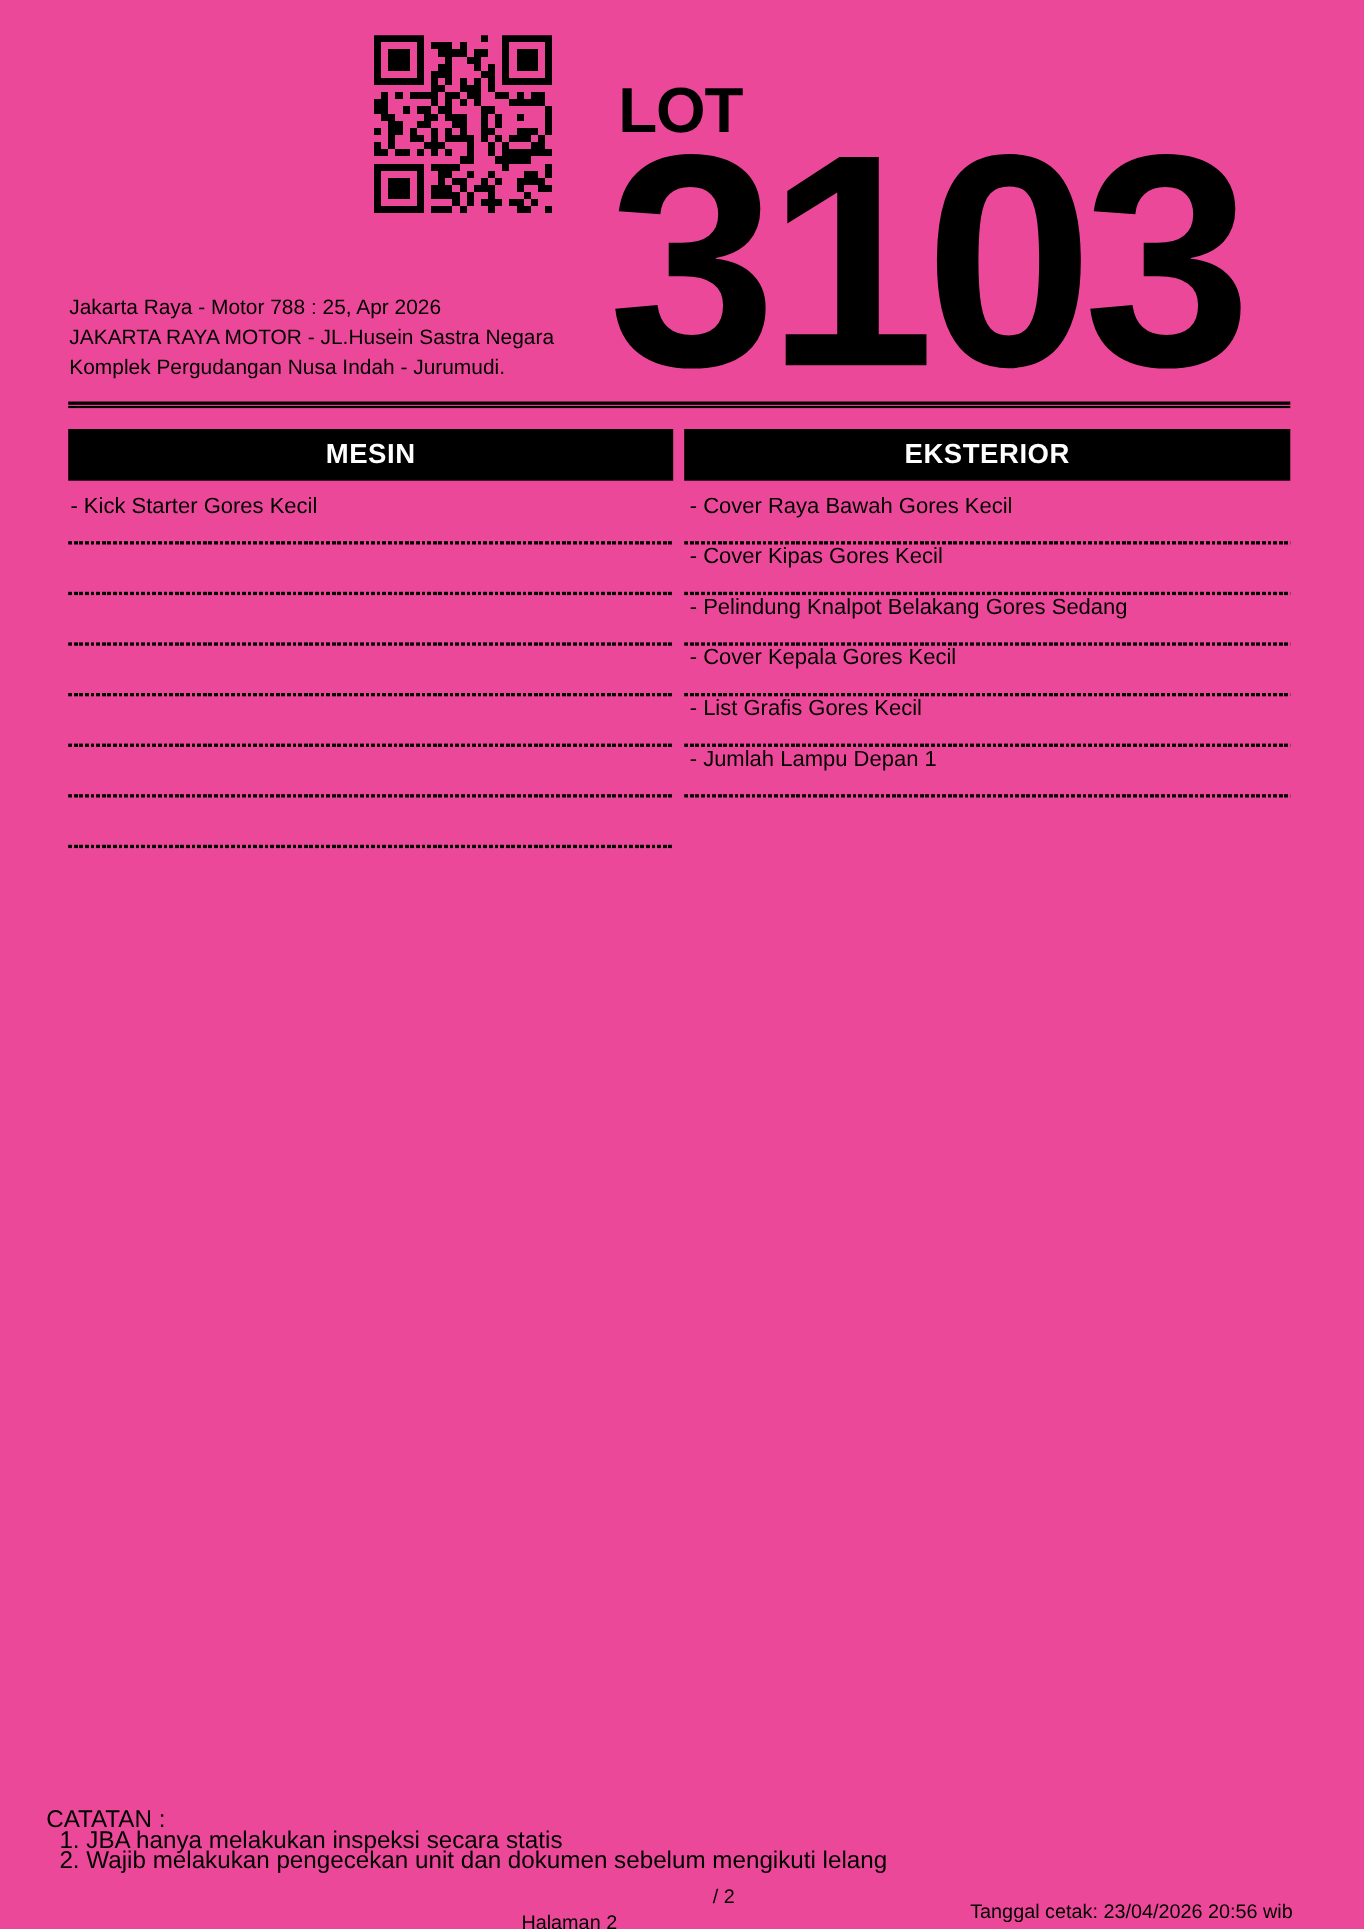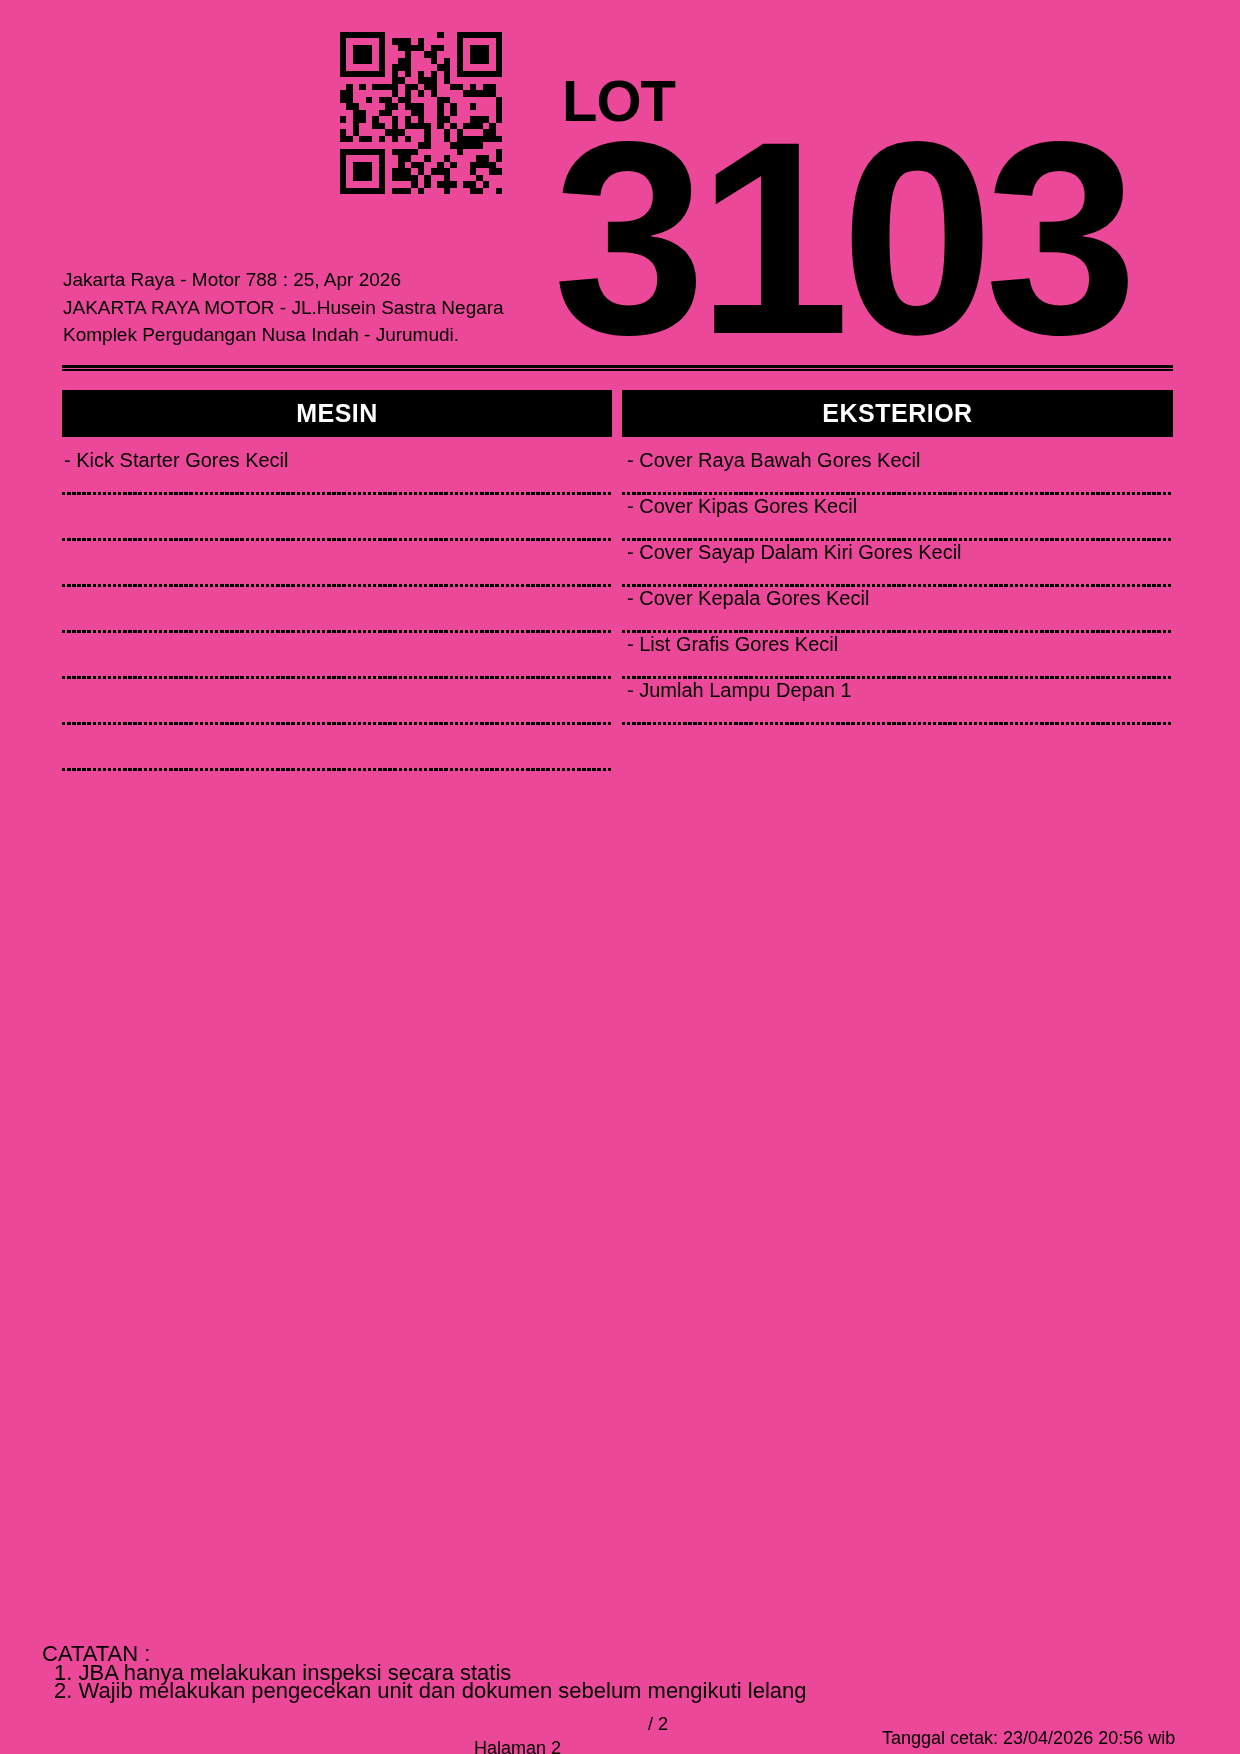--- a/index.html
+++ b/index.html
@@ -419,21 +419,21 @@
     <div class="col-header">EKSTERIOR</div>
     <div class="row first">
       <span class="item">- Cover Raya Bawah Gores Kecil</span>
       <div class="dots"></div>
     </div>
     <div class="row">
       <span class="item">- Cover Kipas Gores Kecil</span>
       <div class="dots"></div>
     </div>
     <div class="row">
-      <span class="item">- Cover Sayap Dalam Kiri Gores Kecil</span>
+      <span class="item">- Pelindung Knalpot Belakang Gores Sedang</span>
       <div class="dots"></div>
     </div>
     <div class="row">
       <span class="item">- Cover Kepala Gores Kecil</span>
       <div class="dots"></div>
     </div>
     <div class="row">
       <span class="item">- List Grafis Gores Kecil</span>
       <div class="dots"></div>
     </div>

